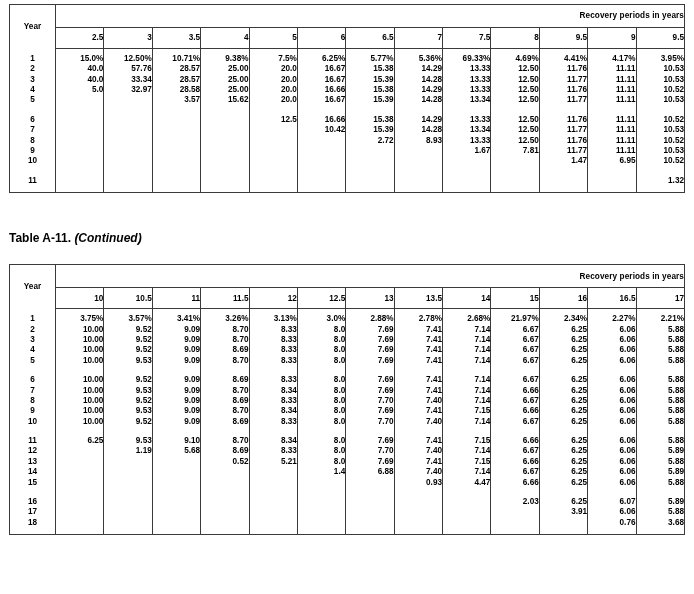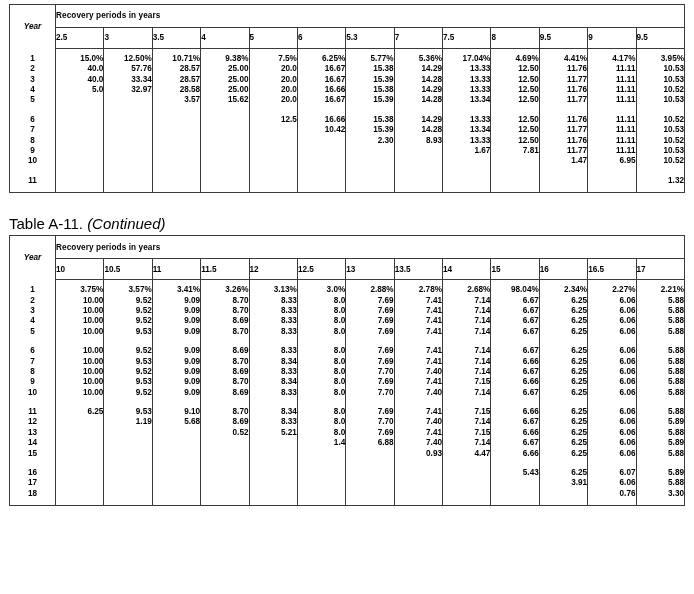--- a/index.html
+++ b/index.html
@@ -34,38 +34,37 @@
     padding: 0;
     margin: 0;
     font-weight: bold;
     font-size: 8.2px;
     line-height: 9.6px;
     vertical-align: middle;
   }
 
   
   .hdr-span {
-    text-align: left;
+    text-align: right;
     font-size: 9px;
     font-weight: bold;
     height: 22px;
     border-left: 1.2px solid #3a3a3a;
     border-bottom: 1.2px solid #3a3a3a;
     letter-spacing: 0.1px;
   }
   .year-head {
     text-align: center;
     font-size: 9px;
     font-weight: bold;
     border-right: 1.2px solid #3a3a3a;
     width: 45px;
-    font-style: italic;
   }
   .col-head {
-    text-align: left;
+    text-align: right;
     font-size: 9px;
     font-weight: bold;
     height: 20px;
     border-left: 1px solid #3a3a3a;
     border-bottom: 1.6px solid #3a3a3a;
   }
   .col-head.first-col {
     border-left: none;
   }
 
@@ -89,24 +88,24 @@
   .val.first-col { border-left: none; }
 
   tr.datarow td { height: 10.4px; }
   tr.gap td { height: 9px; }
   tr.pad td { height: 7px; }
   tr.padtop td { height: 5px; }
 
   
   .caption {
     width: 676px;
-    margin: 0 auto;
-    font-size: 15px;
+    margin: 16px auto;
+    font-size: 12px;
     padding-bottom: 3px;
-    font-weight: normal;
+    font-weight: bold;
   }
   .caption .ital { font-style: italic; }
 
   .spacer-between { height: 22px; }
   .spacer-top { height: 4px; }
 </style>
 </head>
 <body>
 
 <div class="page">
@@ -119,21 +118,21 @@
         <th class="year-head" rowspan="2">Year</th>
         <th class="hdr-span" colspan="13">Recovery periods in years</th>
       </tr>
       <tr>
           <th class="col-head first-col">2.5</th>
           <th class="col-head">3</th>
           <th class="col-head">3.5</th>
           <th class="col-head">4</th>
           <th class="col-head">5</th>
           <th class="col-head">6</th>
-          <th class="col-head">5.3</th>
+          <th class="col-head">6.5</th>
           <th class="col-head">7</th>
           <th class="col-head">7.5</th>
           <th class="col-head">8</th>
           <th class="col-head">9.5</th>
           <th class="col-head">9</th>
           <th class="col-head">9.5</th>
         </tr>
     </thead>
     <tbody>
         <tr class="padtop">
@@ -155,21 +154,21 @@
         <tr class="datarow">
           <td class="yr">1</td>
           <td class="val first-col">15.0%</td>
           <td class="val">12.50%</td>
           <td class="val">10.71%</td>
           <td class="val">9.38%</td>
           <td class="val">7.5%</td>
           <td class="val">6.25%</td>
           <td class="val">5.77%</td>
           <td class="val">5.36%</td>
-          <td class="val">17.04%</td>
+          <td class="val">69.33%</td>
           <td class="val">4.69%</td>
           <td class="val">4.41%</td>
           <td class="val">4.17%</td>
           <td class="val">3.95%</td>
         </tr>
         <tr class="datarow">
           <td class="yr">2</td>
           <td class="val first-col">40.0</td>
           <td class="val">57.76</td>
           <td class="val">28.57</td>
@@ -281,21 +280,21 @@
           <td class="val">10.53</td>
         </tr>
         <tr class="datarow">
           <td class="yr">8</td>
           <td class="val first-col"></td>
           <td class="val"></td>
           <td class="val"></td>
           <td class="val"></td>
           <td class="val"></td>
           <td class="val"></td>
-          <td class="val">2.30</td>
+          <td class="val">2.72</td>
           <td class="val">8.93</td>
           <td class="val">13.33</td>
           <td class="val">12.50</td>
           <td class="val">11.76</td>
           <td class="val">11.11</td>
           <td class="val">10.52</td>
         </tr>
         <tr class="datarow">
           <td class="yr">9</td>
           <td class="val first-col"></td>
@@ -429,21 +428,21 @@
           <td class="yr">1</td>
           <td class="val first-col">3.75%</td>
           <td class="val">3.57%</td>
           <td class="val">3.41%</td>
           <td class="val">3.26%</td>
           <td class="val">3.13%</td>
           <td class="val">3.0%</td>
           <td class="val">2.88%</td>
           <td class="val">2.78%</td>
           <td class="val">2.68%</td>
-          <td class="val">98.04%</td>
+          <td class="val">21.97%</td>
           <td class="val">2.34%</td>
           <td class="val">2.27%</td>
           <td class="val">2.21%</td>
         </tr>
         <tr class="datarow">
           <td class="yr">2</td>
           <td class="val first-col">10.00</td>
           <td class="val">9.52</td>
           <td class="val">9.09</td>
           <td class="val">8.70</td>
@@ -717,21 +716,21 @@
           <td class="yr">16</td>
           <td class="val first-col"></td>
           <td class="val"></td>
           <td class="val"></td>
           <td class="val"></td>
           <td class="val"></td>
           <td class="val"></td>
           <td class="val"></td>
           <td class="val"></td>
           <td class="val"></td>
-          <td class="val">5.43</td>
+          <td class="val">2.03</td>
           <td class="val">6.25</td>
           <td class="val">6.07</td>
           <td class="val">5.89</td>
         </tr>
         <tr class="datarow">
           <td class="yr">17</td>
           <td class="val first-col"></td>
           <td class="val"></td>
           <td class="val"></td>
           <td class="val"></td>
@@ -752,21 +751,21 @@
           <td class="val"></td>
           <td class="val"></td>
           <td class="val"></td>
           <td class="val"></td>
           <td class="val"></td>
           <td class="val"></td>
           <td class="val"></td>
           <td class="val"></td>
           <td class="val"></td>
           <td class="val">0.76</td>
-          <td class="val">3.30</td>
+          <td class="val">3.68</td>
         </tr>
         <tr class="pad">
           <td class="yr"></td>
           <td class="val first-col"></td>
           <td class="val"></td>
           <td class="val"></td>
           <td class="val"></td>
           <td class="val"></td>
           <td class="val"></td>
           <td class="val"></td>

